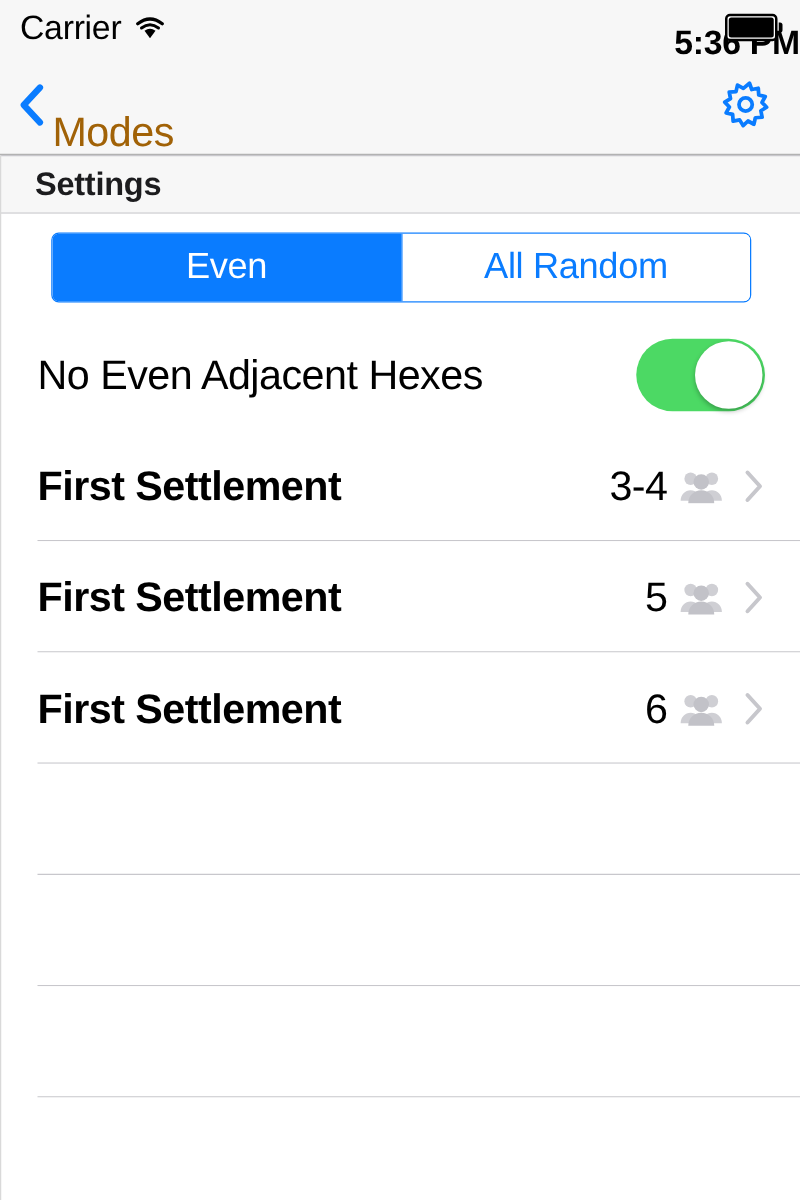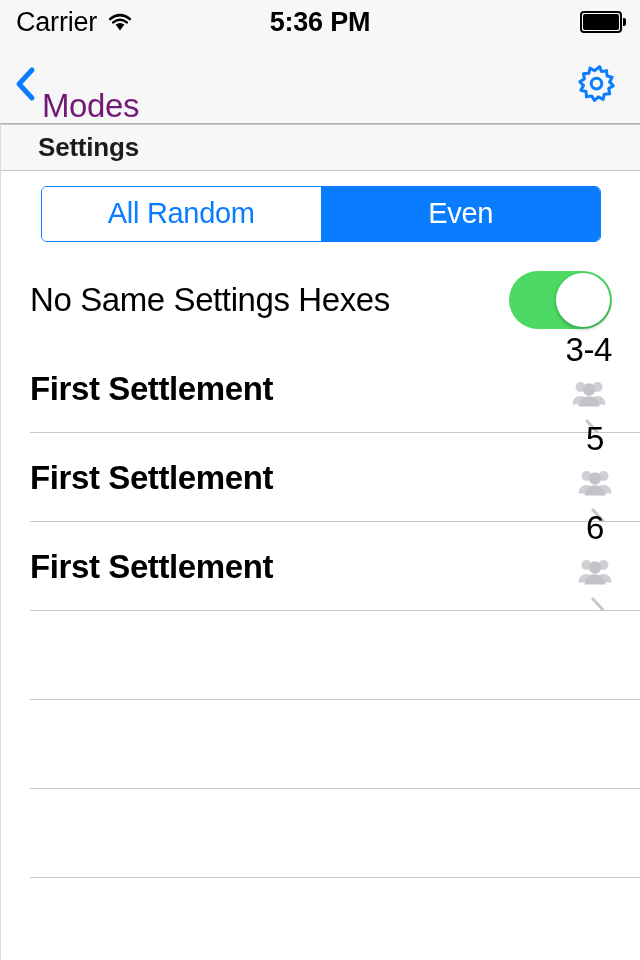--- a/index.html
+++ b/index.html
@@ -15,21 +15,21 @@
 
   
   .statusbar {
     position:relative;
     height:44px;
     background:#f7f7f7;
     display:flex; align-items:center;
   }
   .sb-left { position:absolute; left:16px; top:0; height:44px; display:flex; align-items:center; gap:10px; }
   .sb-carrier { font-size:27px; color:#000; letter-spacing:-0.2px; }
-  .sb-center { position:absolute; left:0; right:0; top:0; height:44px; display:flex; align-items:center; justify-content:center; }
+  .sb-center { position:absolute; left:0; right:0; top:12px; height:44px; display:flex; align-items:center; justify-content:flex-end; }
   .sb-time { font-size:27px; color:#000; font-weight:bold; letter-spacing:-0.2px; }
   .sb-right { position:absolute; right:14px; top:0; height:44px; display:flex; align-items:center; }
 
   .wifi { width:26px; height:20px; position:relative; display:inline-block; }
 
   .battery { position:relative; width:46px; height:22px; }
   .battery .shell {
     position:absolute; left:0; top:0; width:42px; height:22px;
     border:2px solid #000; border-radius:4px; background:#fff;
   }
@@ -46,32 +46,32 @@
   .navbar {
     position:relative; height:80px; background:#f7f7f7;
     border-bottom:1px solid #b2b2b2;
     display:flex; align-items:center;
   }
   .nav-back {
     position:absolute; left:14px; display:flex; align-items:center; gap:6px;
     cursor:pointer;
   }
   .nav-back .chev { width:22px; height:36px; display:block; }
-  .nav-back-label { font-size:33px; color:#701a75; letter-spacing:-0.4px;margin-top:44px; }
+  .nav-back-label { font-size:33px; color:#a16207; letter-spacing:-0.4px;margin-top:44px; }
   .nav-title {
     position:absolute; left:0; right:0; text-align:center;
     font-size:33px; font-weight:bold; color:#000; letter-spacing:-0.4px;
   }
   .nav-gear { position:absolute; right:22px; width:46px; height:46px; cursor:pointer; }
 
   
   .section-header {
     height:47px; background:#f7f7f7;
     border-top:1px solid #c8c7cc; border-bottom:1px solid #c8c7cc;
-    display:flex; align-items:center; padding-left:38px;
+    display:flex; align-items:center; padding-left:28px;
   }
   .section-header-label { font-size:26px; font-weight:bold; color:#1c1c1e; letter-spacing:-0.2px; }
 
   
   .cell {
     position:relative; background:#fff;
     display:flex; align-items:center;
     padding-left:30px; padding-right:28px;
   }
   .cell.sep::after {
@@ -102,21 +102,21 @@
   }
   .switch .knob {
     position:absolute; top:2px; left:47px; width:54px; height:54px;
     border-radius:50%; background:#fff;
     box-shadow:0 2px 4px rgba(0,0,0,0.28);
   }
 
   
   .cell-map { height:89px; }
   .map-title { font-size:33px; color:#000; letter-spacing:-0.4px; flex:1;font-weight:bold; }
-  .map-right { display:flex; align-items:center; gap:10px;flex-direction:column; }
+  .map-right { display:flex; align-items:center; gap:10px; }
   .map-count { font-size:33px; color:#000; letter-spacing:-0.4px; }
   .people-icon { width:34px; height:28px; display:block; }
   .disclosure { width:18px; height:30px; display:block; margin-left:6px; }
 
   
   .cell-empty { height:89px; }
 
   
   .left-edge {
     position:absolute; left:0; top:124px; width:1px; bottom:0;
@@ -169,27 +169,27 @@
       </svg>
     </div>
   </div>
 
   <div class="section-header">
     <span class="section-header-label">Settings</span>
   </div>
 
   <div class="cell cell-segmented">
     <div class="segmented">
+      <div class="seg selected">Even</div>
       <div class="seg">All Random</div>
-      <div class="seg selected">Even</div>
     </div>
   </div>
 
   <div class="cell cell-toggle">
-    <span class="cell-toggle-label">No Same Settings Hexes</span>
+    <span class="cell-toggle-label">No Even Adjacent Hexes</span>
     <span class="switch">
       <span class="knob"></span>
     </span>
   </div>
 
 
   <div class="cell cell-map sep">
     <span class="map-title">First Settlement</span>
     <span class="map-right">
       <span class="map-count">3-4</span>

